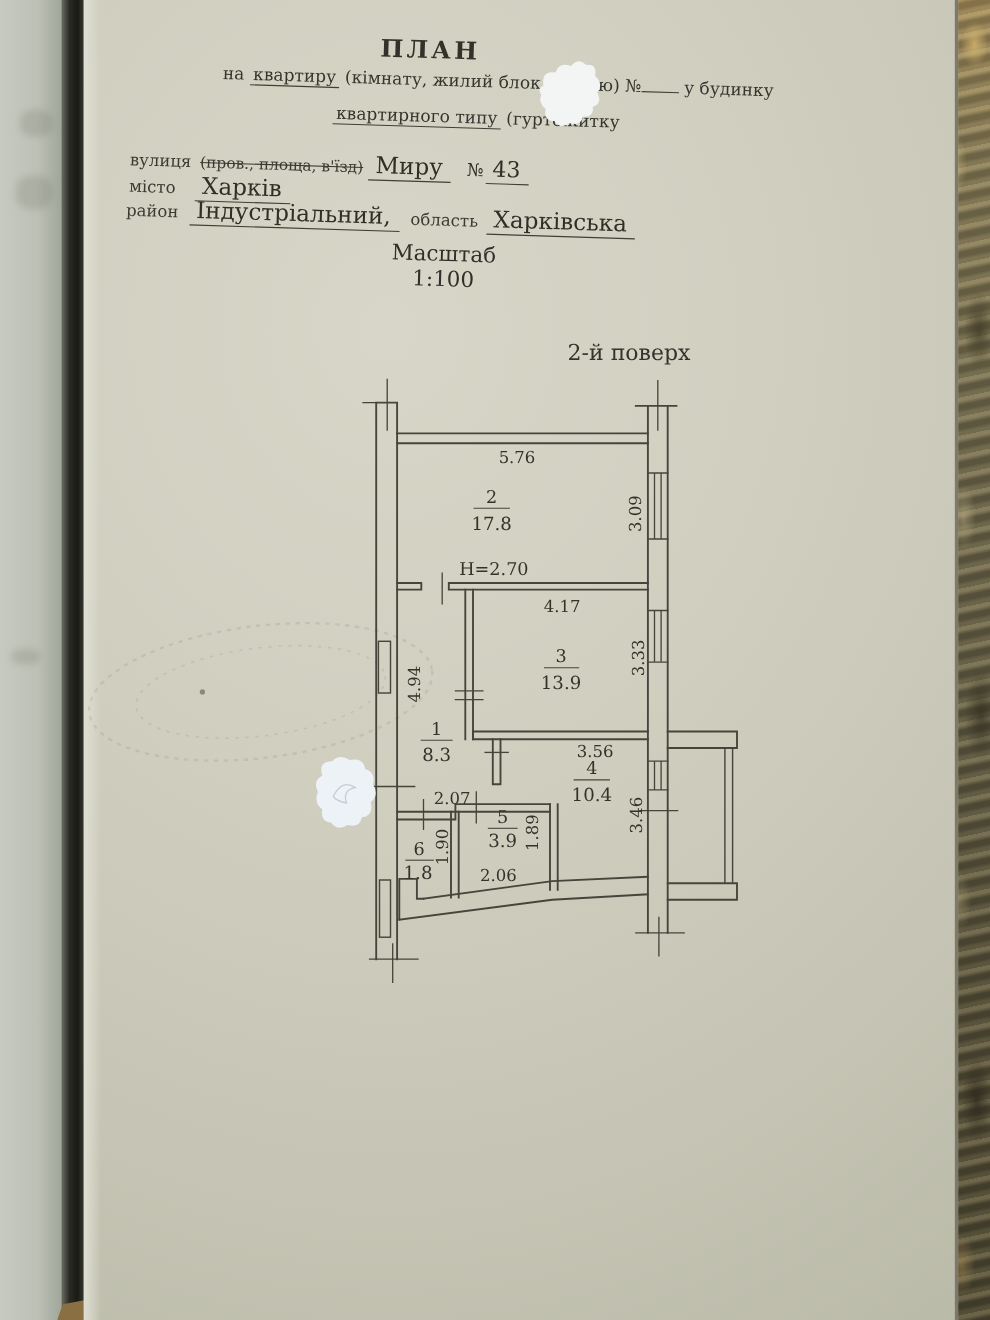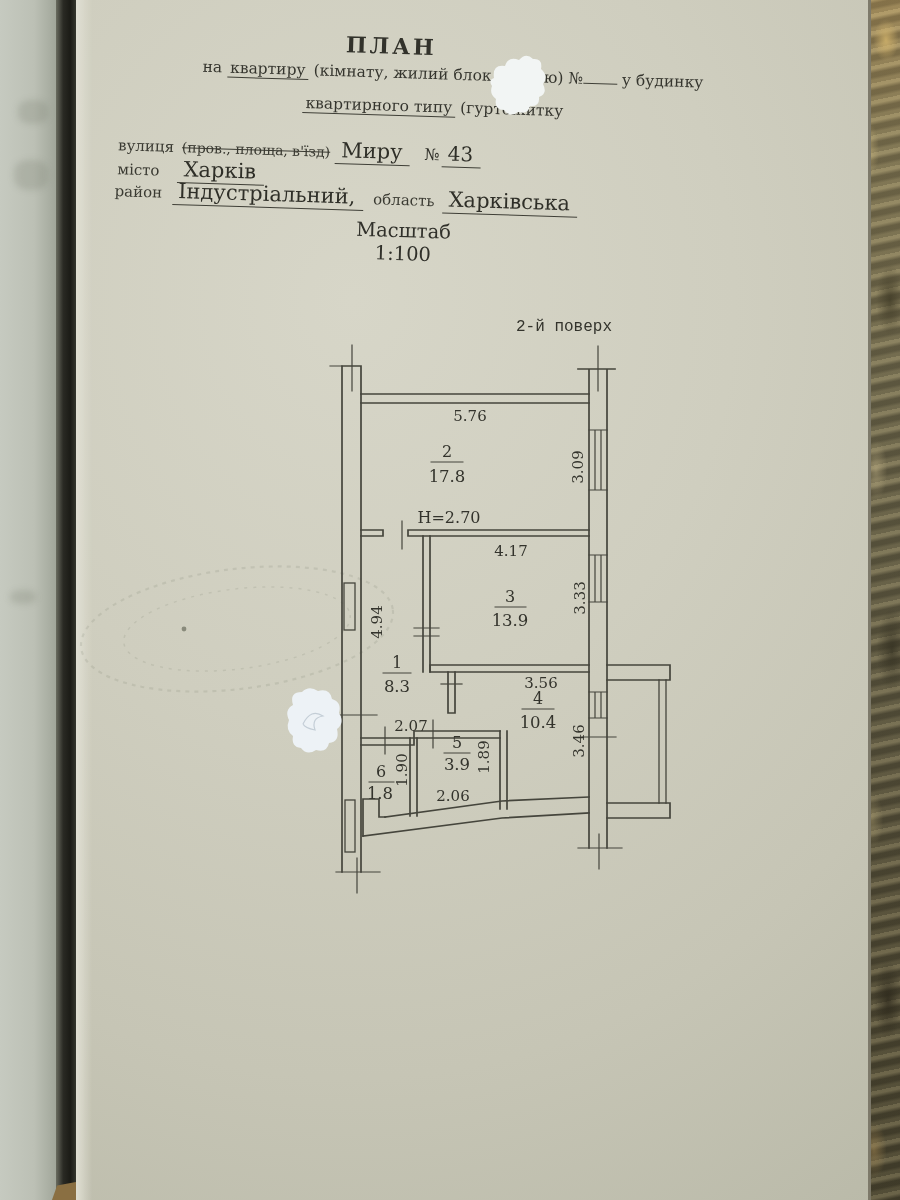--- a/index.html
+++ b/index.html
@@ -48,21 +48,21 @@
   .line1{left:202px;top:64px;white-space:nowrap;font-size:15.5px;color:#35352e;}
   .line2{left:303px;top:97px;white-space:nowrap;font-size:15.5px;color:#35352e;}
   .u{border-bottom:1.4px solid #3f3f37;padding:0 3px;}
   .blank{display:inline-block;width:34px;height:12px;border-bottom:1.4px solid #3f3f37;}
   .row{display:flex;align-items:baseline;white-space:nowrap;}
   .lbl{font-size:15px;color:#3a3a32;}
   .struck{font-size:14px;text-decoration:line-through;color:#3a3a32;margin-left:8px;}
   .val{font-size:21px;color:#2f2f28;border-bottom:1.4px solid #3f3f37;padding:0 8px 1px 6px;}
   .nosign{font-size:16px;margin-left:14px;color:#2f2f28;}
   .scale{left:330px;top:219px;width:156px;text-align:center;font-size:19.5px;color:#30302a;}
-  .floor{left:516px;top:318px;font-size:16px;color:#33332c;font-family:Liberation Mono, monospace;}
+  .floor{left:516px;top:308px;font-size:20px;color:#33332c;}
 
   svg text{font-family:"DejaVu Serif", serif;fill:#33332c;}
   .dim{font-size:15px;}
   .rnum{font-size:16px;}
   .rarea{font-size:16.5px;}
   .hnote{font-size:16px;}
 </style>
 </head>
 <body>
 

